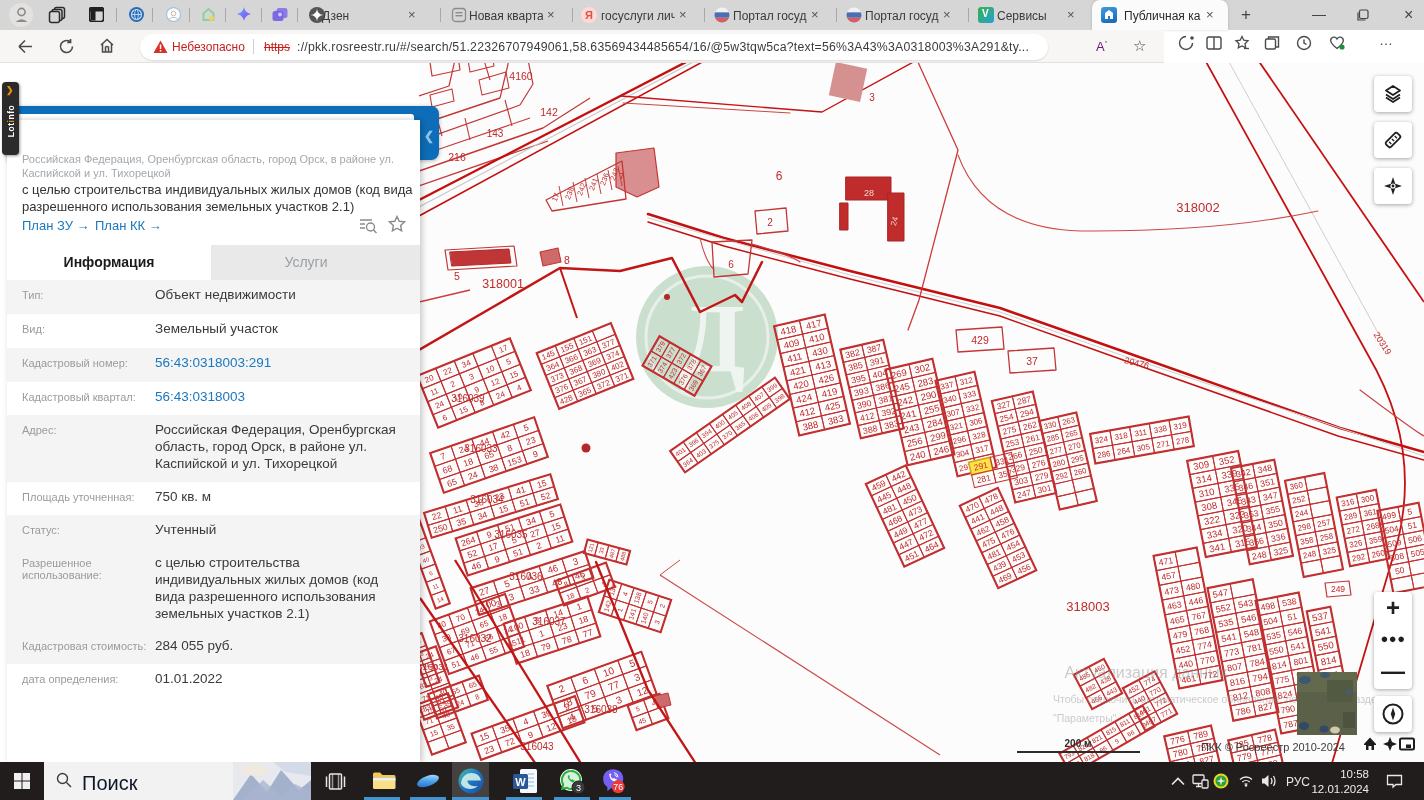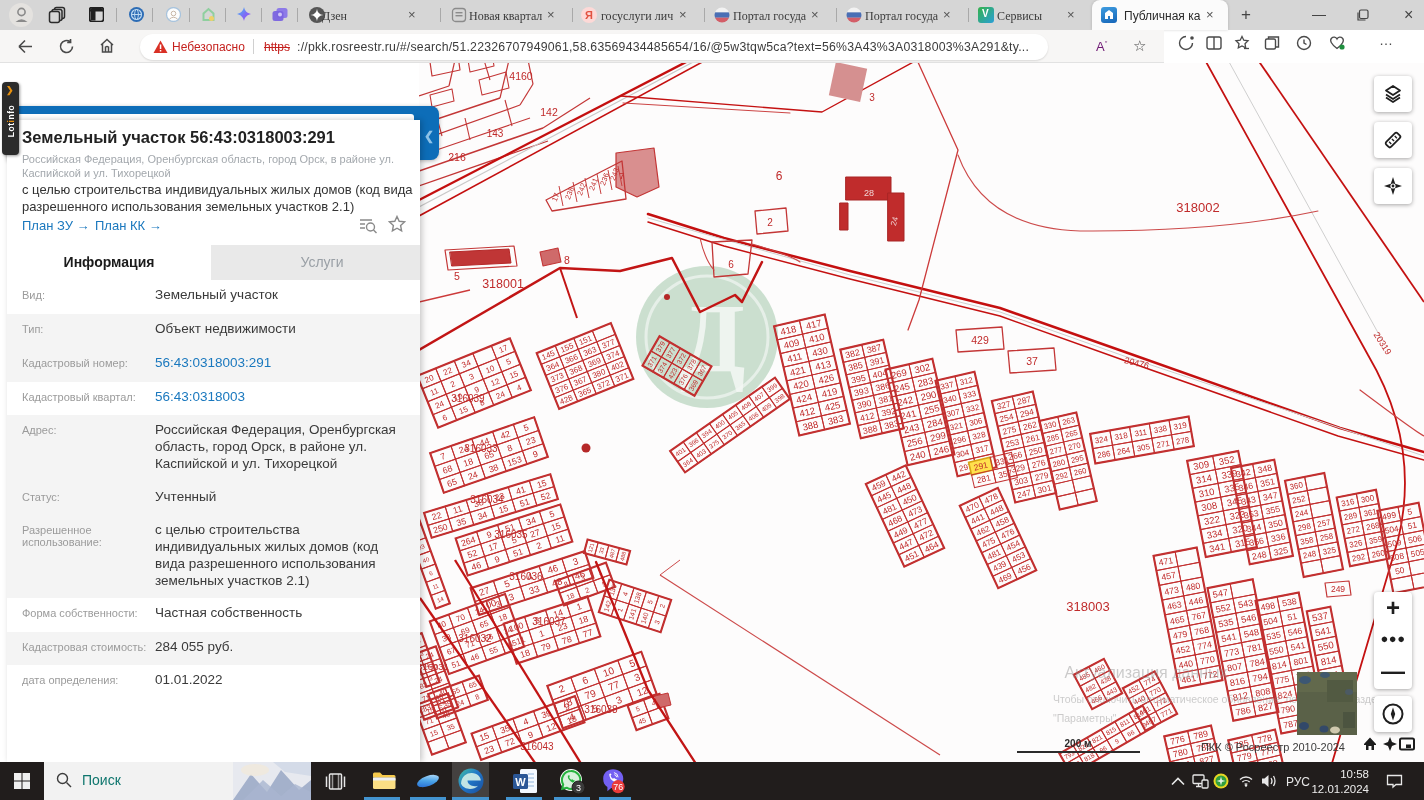--- a/index.html
+++ b/index.html
@@ -5,21 +5,21 @@
 * { margin:0; padding:0; box-sizing:border-box; }
 html,body { width:1424px; height:800px; overflow:hidden; font-family:"Liberation Sans", sans-serif; }
 #stage { position:relative; width:1424px; height:800px; background:#fff; }
 .abs { position:absolute; }
 
 
 #tabstrip { left:0; top:0; width:1424px; height:30px; background:#d6d6d6; }
 .tico { position:absolute; top:7px; height:16px; color:#3d3d3d; font-size:13px; }
 .vsep { position:absolute; top:8px; width:1px; height:14px; background:#a9a9a9; }
 .tab { position:absolute; top:0; height:30px; font-size:12px; color:#3a3a3a; }
-.tab .ttl { position:absolute; left:26px; top:8.5px; width:74px; overflow:hidden; white-space:nowrap;font-family:Liberation Serif, serif; }
+.tab .ttl { position:absolute; left:26px; top:8.5px; width:74px; overflow:hidden; white-space:nowrap; }
 .tab .tx { position:absolute; top:7px; font-size:13px; color:#555; }
 .fav { position:absolute; top:7px; width:16px; height:16px; border-radius:50%; }
 #activetab { position:absolute; left:1092px; top:0px; width:136px; height:30px; background:#fbfbfb; border-radius:8px 8px 0 0; box-shadow:0 0 3px rgba(0,0,0,.18); }
 .wbtn { position:absolute; top:6px; font-size:14px; color:#444; }
 
 
 #toolbar { left:0; top:30px; width:1164px; height:33px; background:#f7f6f5; border-bottom:1px solid #e2e2e2; }
 .nbtn { position:absolute; top:6px; font-size:15px; color:#4a4a4a; }
 #urlpill { position:absolute; left:140px; top:3.5px; width:908px; height:26px; background:#fff; border-radius:13px; box-shadow:0 1px 2px rgba(0,0,0,.12); }
 #urlpill .warn { position:absolute; left:13px; top:6px; }
@@ -35,30 +35,30 @@
 #collapse { position:absolute; left:417px; top:23px; color:#8fc3e8; font-size:12px; font-weight:bold; }
 #lotinfo { left:2px; top:82px; width:17px; height:73px; background:#2b2b2b; border-radius:4px; box-shadow:1px 1px 3px rgba(0,0,0,.4); z-index:6; }
 #sidebar { left:7px; top:120px; width:413px; height:642px; background:#fff; box-shadow:2px 0 6px rgba(0,0,0,.22); }
 .srow { position:relative; width:100%; }
 .gray { background:#f4f4f4; }
 .lbl { position:absolute; left:15px; top:9px; font-size:11px; color:#9b9b9b; }
 .val { position:absolute; left:148px; top:6px; font-size:13.5px; color:#3a3a3a; line-height:17px; width:255px; }
 .blue { color:#1a78be; }
 #tabs2 { position:relative; width:413px; height:35px; background:#e9e9e9; margin-top:0; }
 #tabs2 .t1 { position:absolute; left:0; top:0; width:204px; height:35px; background:#fff; font-weight:bold; font-size:14px; color:#1b1b1b; text-align:center; line-height:35px; }
-#tabs2 .t2 { position:absolute; left:204px; top:0; width:209px; height:35px; font-size:14px; color:#9aa0a6; text-align:center; line-height:35px;padding-left:13px; }
+#tabs2 .t2 { position:absolute; left:188px; top:0; width:209px; height:35px; font-size:14px; color:#9aa0a6; text-align:center; line-height:35px;padding-left:13px; }
 
 
 .mapbtn { position:absolute; left:1374px; width:38px; height:36px; background:#fff; border-radius:4px; box-shadow:0 1px 4px rgba(0,0,0,.35); }
 #zoomstack { position:absolute; left:1374px; top:592px; width:38px; height:97px; background:#fff; border-radius:4px; box-shadow:0 1px 4px rgba(0,0,0,.35); }
 
 
 #taskbar { left:0; top:762px; width:1424px; height:38px; background:#211d1c; }
 #tsearch { position:absolute; left:44px; top:0px; width:267px; height:38px; background:#f2f2f2; }
-#tsearch .q { position:absolute; left:38px; top:10px; font-size:14px; color:#0f766e; }
+#tsearch .q { position:absolute; left:38px; top:10px; font-size:20px; color:#0f172a; }
 .tbico { position:absolute; top:5px; width:28px; height:28px; }
 .underline { position:absolute; top:34.5px; height:3.5px; background:#4394d0; }
 .trayico { position:absolute; top:11px; color:#e8e8e8; font-size:13px; }
 </style>
 </head>
 <body>
 <div id="stage">
 
 <svg id="map" width="1005" height="699" viewBox="0 0 1005 699" style="position:absolute;left:419px;top:63px">
       <rect x="0" y="0" width="1005" height="699" fill="#fdfcfc"></rect>
@@ -1555,69 +1555,68 @@
         </svg>
   </div>
   <div id="collapse">❮</div>
 </div>
 <div id="lotinfo" class="abs">
   <div class="abs" style="left:4px;top:3px;color:#e8900c;font-size:9px;font-weight:bold">❯</div>
   <div class="abs" style="left:-14px;top:34px;width:46px;color:#fff;font-size:8.5px;font-weight:bold;transform:rotate(-90deg);letter-spacing:0.5px;text-align:center">Lot<span style="color:#e8900c">i</span>nfo</div>
 </div>
 <div id="sidebar" class="abs">
   <div style="position:relative;height:125px">
-    <div class="abs" style="left:15px;top:8px;font-size:16.5px;font-weight:bold;color:#222">Земельный участок 56:43:0318003:291</div>
     <div class="abs" style="left:15px;top:32px;font-size:11px;color:#a3a8ad;line-height:14px;white-space:nowrap">Российская Федерация, Оренбургская область, город Орск, в районе ул.<br>Каспийской и ул. Тихорецкой</div>
     <div class="abs" style="left:15px;top:62px;font-size:13px;color:#333;line-height:16.5px;white-space:nowrap">с целью строительства индивидуальных жилых домов (код вида<br>разрешенного использования земельных участков 2.1)</div>
     <div class="abs" style="left:15px;top:98px;font-size:13px;color:#1a78be">План ЗУ <span>→</span></div>
     <div class="abs" style="left:88px;top:98px;font-size:13px;color:#1a78be">План КК <span>→</span></div>
     <svg class="abs" style="left:352px;top:97px" width="19" height="17" viewBox="0 0 19 17" fill="none" stroke="#8a8a8a" stroke-width="1.4">
           <path d="M1 3 H13 M1 7 H6 M1 11 H6"></path>
           <circle cx="11.5" cy="10" r="4"></circle>
           <line x1="14.5" y1="13" x2="17.5" y2="16"></line>
         </svg>
     <svg class="abs" style="left:381px;top:95px" width="18" height="18" viewBox="0 0 18 18" fill="none" stroke="#8a8a8a" stroke-width="1.4">
           <path d="M9 1.5 L11.2 6.3 L16.5 6.9 L12.6 10.5 L13.6 15.8 L9 13.2 L4.4 15.8 L5.4 10.5 L1.5 6.9 L6.8 6.3 Z"></path>
         </svg>
   </div>
   <div id="tabs2">
         <div class="t1">Информация</div>
         <div class="t2">Услуги</div>
       </div>
-  <div class="srow" style="height:34px">
+  <div class="srow gray" style="height:34px">
+        <div class="lbl">Тип:</div>
+        <div class="val">Объект недвижимости</div>
+      </div>
+<div class="srow" style="height:34px">
         <div class="lbl">Вид:</div>
         <div class="val">Земельный участок</div>
-      </div>
-<div class="srow gray" style="height:34px">
-        <div class="lbl">Тип:</div>
-        <div class="val">Объект недвижимости</div>
       </div>
 <div class="srow gray" style="height:34px">
         <div class="lbl">Кадастровый номер:</div>
         <div class="val blue">56:43:0318003:291</div>
       </div>
 <div class="srow" style="height:33px">
         <div class="lbl">Кадастровый квартал:</div>
         <div class="val blue">56:43:0318003</div>
       </div>
 <div class="srow gray" style="height:67px">
         <div class="lbl">Адрес:</div>
         <div class="val">Российская Федерация, Оренбургская<br>область, город Орск, в районе ул.<br>Каспийской и ул. Тихорецкой</div>
       </div>
+<div class="srow" style="height:33px">
+        <div class="lbl">Площадь уточненная:</div>
+        <div class="val">750 кв. м</div>
+      </div>
 <div class="srow gray" style="height:33px">
         <div class="lbl">Статус:</div>
         <div class="val">Учтенный</div>
       </div>
 <div class="srow gray" style="height:83px">
         <div class="lbl">Разрешенное<br>использование:</div>
         <div class="val">с целью строительства<br>индивидуальных жилых домов (код<br>вида разрешенного использования<br>земельных участков 2.1)</div>
-      </div>
-<div class="srow" style="height:34px">
-        <div class="lbl">Форма собственности:</div>
-        <div class="val">Частная собственность</div>
       </div>
 <div class="srow gray" style="height:33px">
         <div class="lbl">Кадастровая стоимость:</div>
         <div class="val">284 055 руб.</div>
       </div>
 <div class="srow" style="height:26px">
         <div class="lbl">дата определения:</div>
         <div class="val">01.01.2022</div>
       </div>
 </div>

